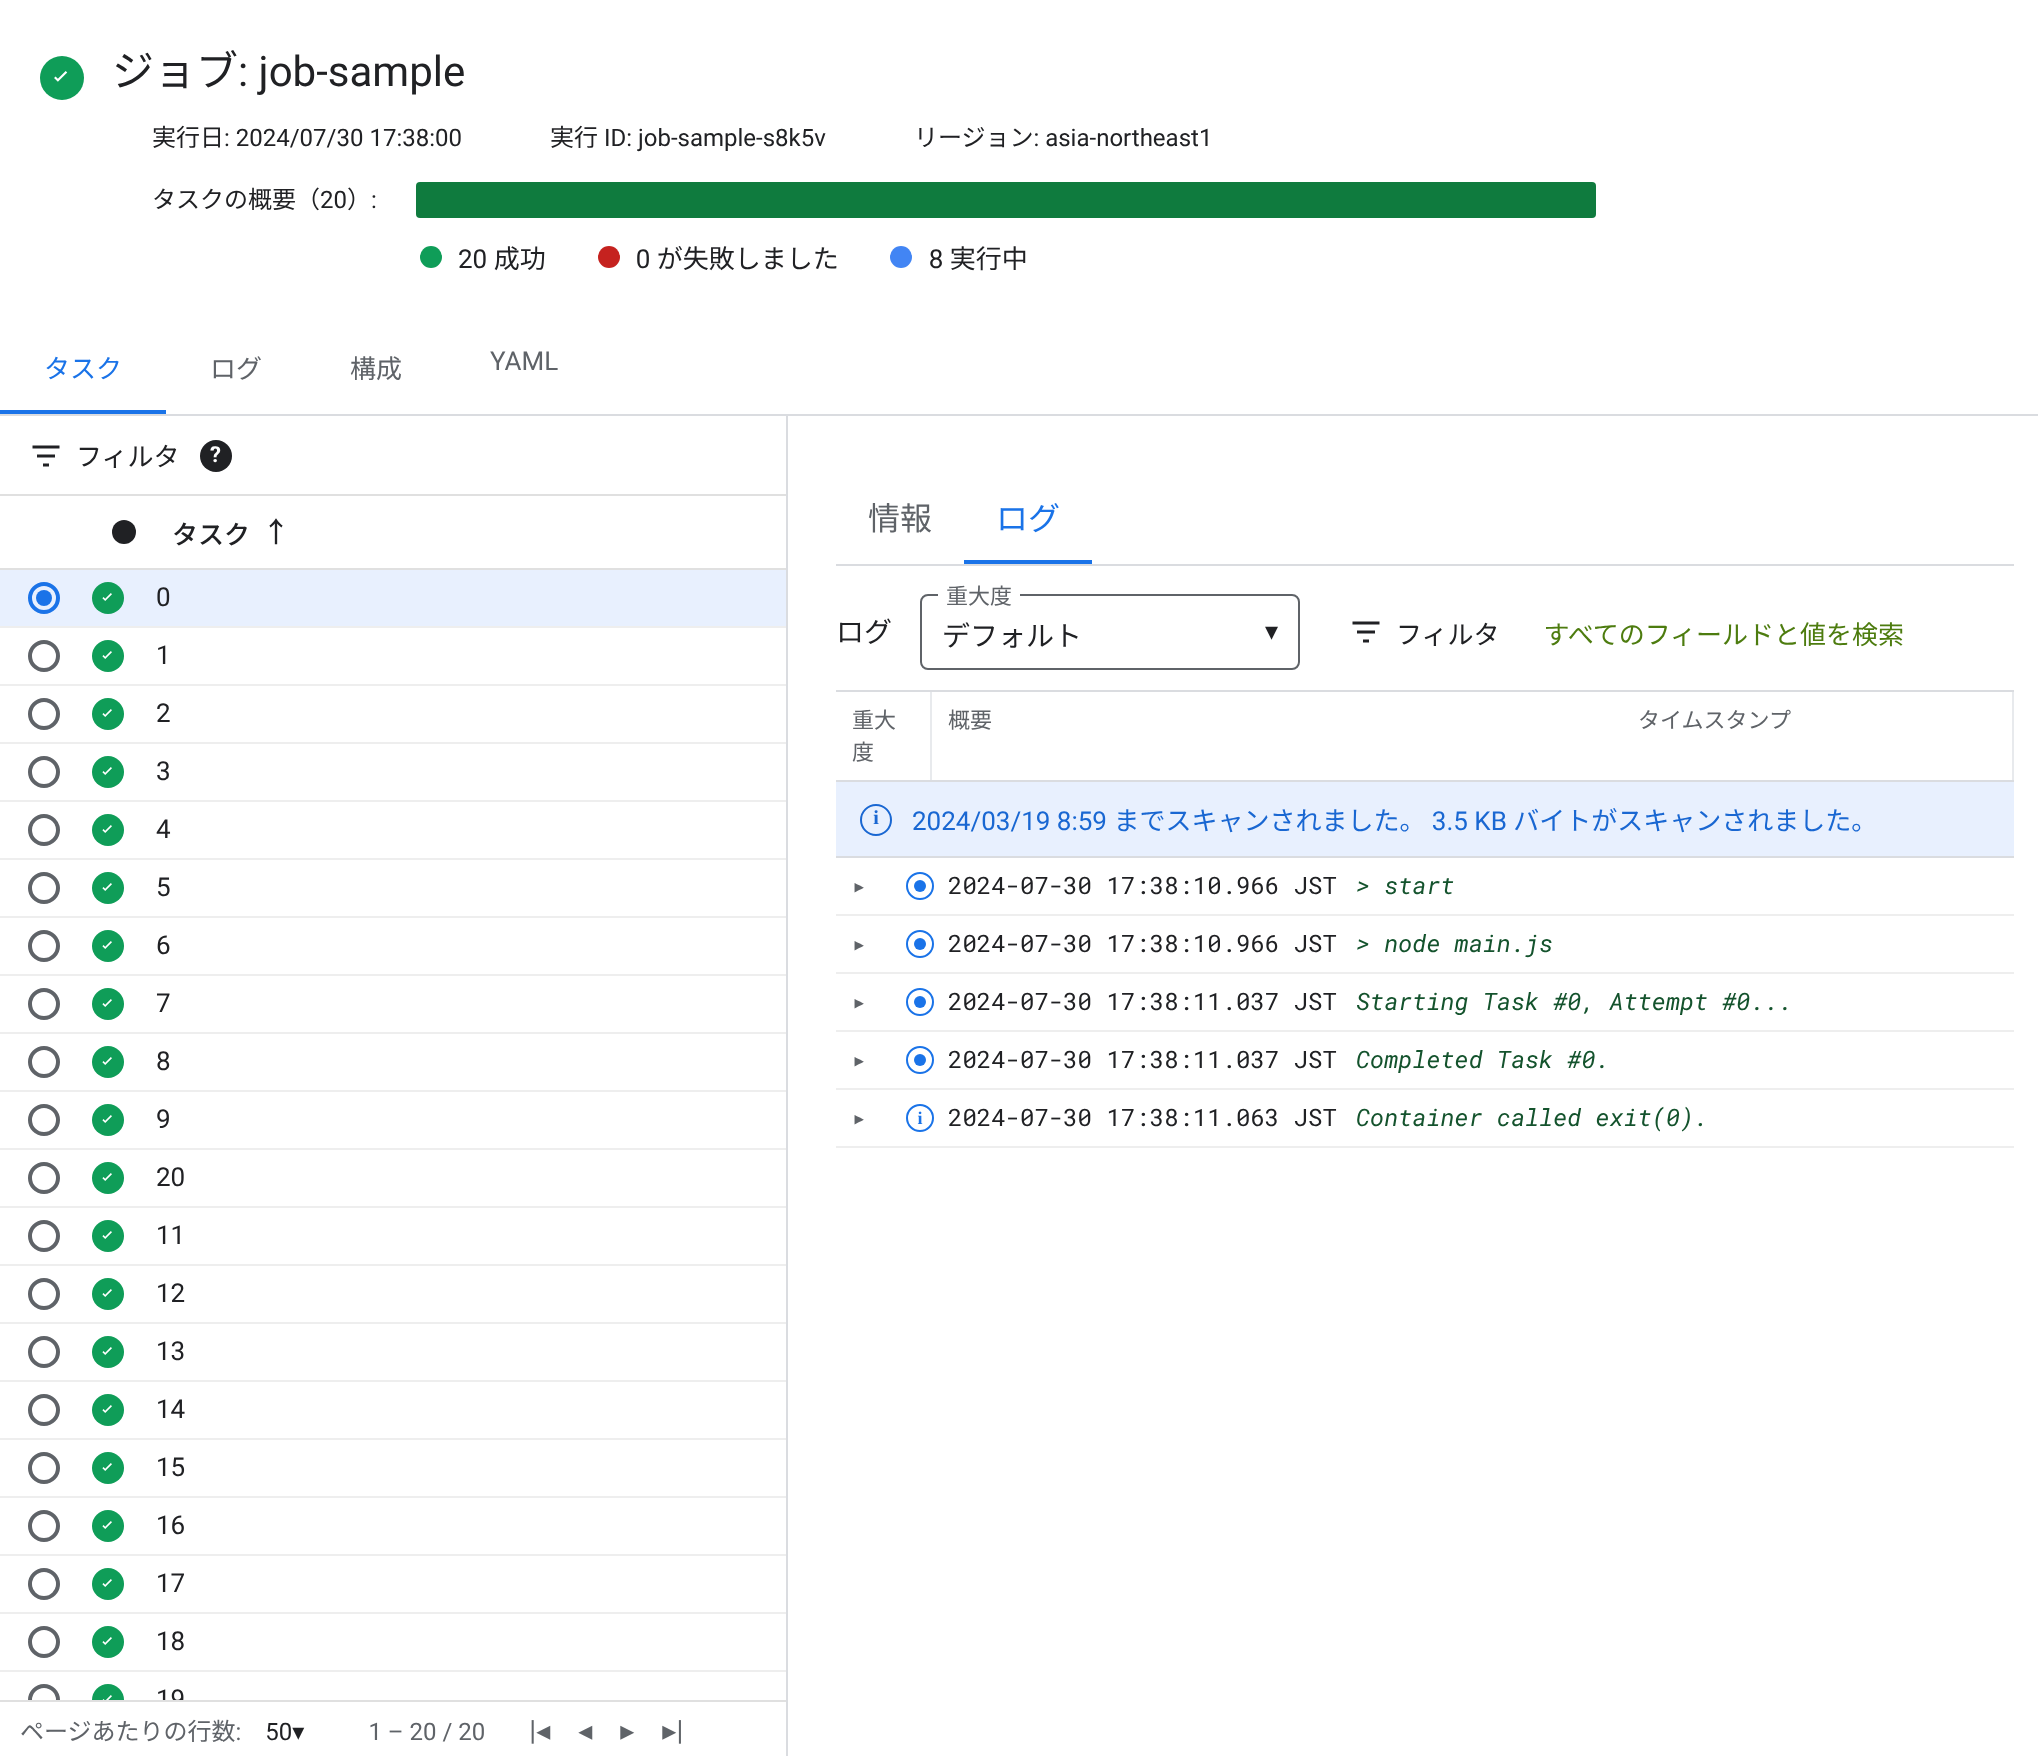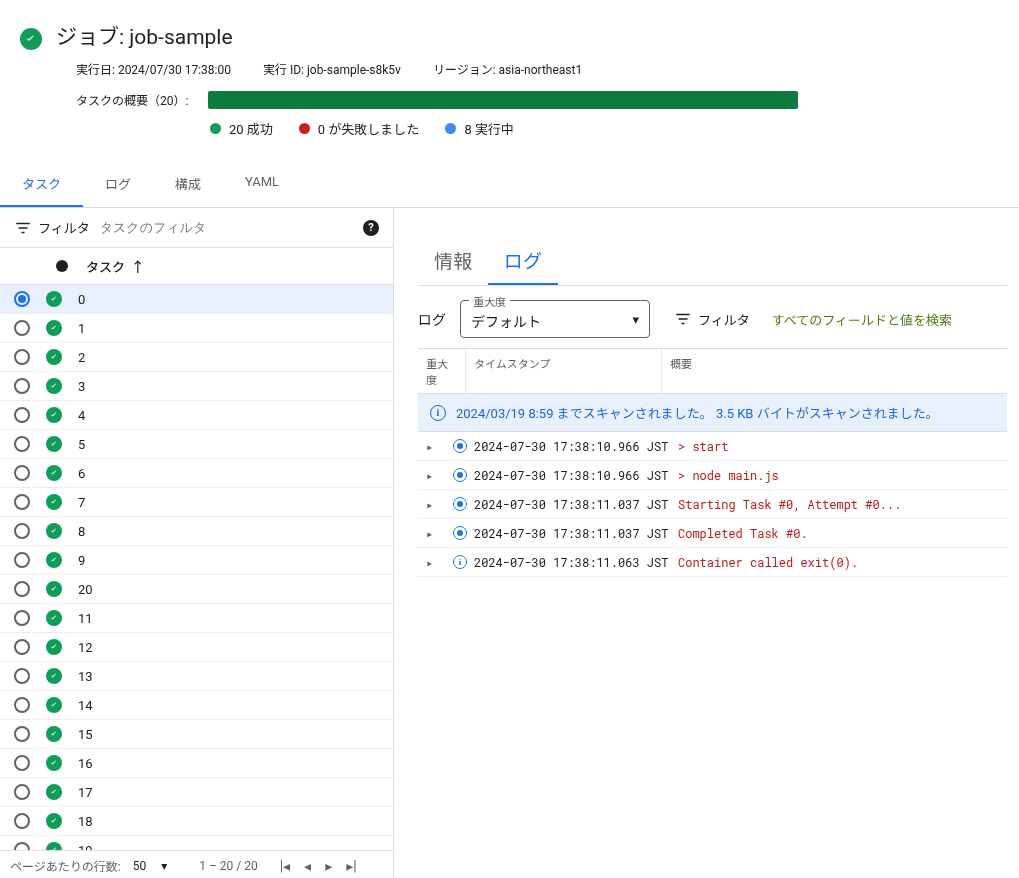--- a/index.html
+++ b/index.html
@@ -4,21 +4,21 @@
 <style>
 * { box-sizing: border-box; margin: 0; padding: 0; }
 body { font-family: "Roboto", "Noto Sans JP", Arial, sans-serif; font-size: 13px; color: #202124; background: #fff; width: 1019px; }
 .header-section { padding: 20px 20px 12px 20px; }
 .title-row { display: flex; align-items: flex-end; gap: 14px; }
 .check-circle { width: 22px; height: 22px; border-radius: 50%; background: #0f9d58; display: flex; align-items: center; justify-content: center; flex-shrink: 0; }
 .check-circle.small { width: 16px; height: 16px; }
 .check-circle.large { width: 26px; height: 26px; }
 .check-circle svg { width: 60%; height: 60%; fill: #fff; }
 .page-title { font-size: 21px; font-weight: 400; }
-.meta-row { display: flex; gap: 32px; margin-top: 10px; padding-left: 56px; font-size: 12px; color: #202124; }
+.meta-row { display: flex; gap: 44px; margin-top: 10px; padding-left: 56px; font-size: 12px; color: #202124; }
 .overview-row { display: flex; align-items: flex-start; gap: 20px; margin-top: 14px; padding-left: 56px; font-size: 12px; }
 .progress-bar { flex: 0 0 590px; height: 18px; background: #0f7b3e; border-radius: 2px; }
 .legend-row { display: flex; gap: 26px; margin-top: 10px; padding-left: 190px; font-size: 13px; align-items: center; }
 .legend-item { display: flex; align-items: center; gap: 8px; }
 .dot { width: 11px; height: 11px; border-radius: 50%; }
 .dot.green { background: #0f9d58; }
 .dot.red { background: #c5221f; }
 .dot.blue { background: #4285f4; }
 .tab-bar { display: flex; border-bottom: 1px solid #dadce0; padding-left: 0; margin-top: 12px; }
 .tab { padding: 12px 22px; font-size: 13px; color: #5f6368; cursor: pointer; border-bottom: 2px solid transparent; }
@@ -38,26 +38,26 @@
 .task-list { flex: 1; overflow-y: auto; }
 .task-row { display: flex; align-items: center; padding: 6px 14px; border-bottom: 1px solid #eee; gap: 10px; cursor: pointer; }
 .task-row.selected { background: #e8f0fe; }
 .radio { width: 16px; height: 16px; border: 2px solid #5f6368; border-radius: 50%; display: flex; align-items: center; justify-content: center; flex-shrink: 0; }
 .radio.checked { border-color: #1a73e8; }
 .radio.checked::after { content: ""; width: 8px; height: 8px; background: #1a73e8; border-radius: 50%; }
 .task-num { font-size: 13px; }
 .paginator { display: flex; align-items: center; gap: 12px; padding: 6px 10px; border-top: 1px solid #e0e0e0; font-size: 12px; color: #5f6368; }
 .paginator-arrows { display: flex; gap: 14px; margin-left: 10px; }
 .pag-btn { cursor: pointer; color: #5f6368; font-size: 14px; }
-.inline-select { display: inline-flex; align-items: center; gap: 15px; color: #202124; }
+.inline-select { display: inline-flex; align-items: center; gap: 0; color: #202124; }
 .right-panel { flex: 1; padding: 18px 12px 0 24px; display: flex; flex-direction: column; overflow: hidden; }
 .detail-title-row { display: flex; align-items: center; gap: 12px; }
 .detail-title { font-size: 20px; font-weight: 400; }
 .detail-tabs { display: flex; margin-top: 10px; border-bottom: 1px solid #dadce0; }
-.detail-tab { padding: 10px 16px; font-size: 19px; color: #5f6368; cursor: pointer; border-bottom: 2px solid transparent; }
+.detail-tab { padding: 10px 16px; font-size: 16px; color: #5f6368; cursor: pointer; border-bottom: 2px solid transparent; }
 .detail-tab.active { color: #1a73e8; border-bottom: 2px solid #1a73e8; }
 .log-controls { display: flex; align-items: center; gap: 14px; margin-top: 14px; }
 .log-label { font-size: 14px; }
 .severity-select { position: relative; border: 1px solid #5f6368; border-radius: 4px; padding: 10px 36px 6px 10px; min-width: 190px; cursor: pointer; }
 .severity-legend { position: absolute; top: -8px; left: 8px; background: #fff; padding: 0 4px; font-size: 11px; color: #5f6368; }
 .severity-value { font-size: 14px; }
 .severity-caret { position: absolute; right: 10px; top: 50%; transform: translateY(-50%); }
 .right-filter { display: flex; align-items: center; gap: 6px; font-size: 13px; margin-left: 10px; }
 .search-placeholder { color: #4d7c0f; font-size: 13px; margin-left: 8px; }
 .log-table-header { display: flex; margin-top: 10px; border-top: 1px solid #dadce0; border-bottom: 1px solid #dadce0; font-size: 11px; color: #5f6368; background: #fff; }
@@ -67,21 +67,21 @@
 .lh-sum { flex: 1; border-right: none; }
 .scan-banner { display: flex; align-items: center; gap: 10px; background: #e8f0fe; padding: 9px 12px; font-size: 13px; color: #1967d2; border-bottom: 1px solid #dadce0; }
 .info-icon { width: 16px; height: 16px; border: 1.5px solid #1967d2; border-radius: 50%; display: flex; align-items: center; justify-content: center; font-size: 10px; font-weight: bold; flex-shrink: 0; font-family: serif; }
 .log-row { display: flex; align-items: center; padding: 6px 8px; border-bottom: 1px solid #eee; font-size: 12px; font-family: "Roboto Mono", Menlo, monospace; }
 .log-expand { width: 20px; color: #5f6368; cursor: pointer; font-size: 12px; }
 .log-sev { width: 28px; display: flex; justify-content: center; }
 .sev-debug { width: 14px; height: 14px; border-radius: 50%; border: 1.5px solid #1a73e8; display: flex; align-items: center; justify-content: center; }
 .sev-debug::after { content: ""; width: 6px; height: 6px; background: #1a73e8; border-radius: 50%; }
 .sev-info { width: 14px; height: 14px; border-radius: 50%; border: 1.5px solid #1a73e8; display: flex; align-items: center; justify-content: center; color: #1a73e8; font-size: 9px; font-weight: bold; font-family: serif; }
 .log-ts { width: 196px; color: #202124; }
-.log-sum { flex: 1; color: #b91c1c; padding-left: 8px; }
+.log-sum { flex: 1; color: #14532d; padding-left: 8px; font-style: italic; }
 .filter-svg { width: 18px; height: 18px; }
 </style>
 </head>
 <body>
 
 <div class="header-section">
   <div class="title-row">
     <span class="check-circle">
       <svg viewBox="0 0 24 24">
           <path d="M9 16.2l-3.5-3.5 1.4-1.4L9 13.4l7.1-7.1 1.4 1.4z"></path>
@@ -124,21 +124,20 @@
 <div class="body-split">
 
   <div class="left-panel">
     <div class="filter-row">
       <span class="filter-icon-wrap">
         <svg class="filter-svg" viewBox="0 0 24 24">
             <path d="M3 5h18v2H3zM6 11h12v2H6zM10 17h4v2h-4z" fill="#202124"></path>
           </svg>
         <span>フィルタ</span>
       </span>
-      <input class="filter-input" placeholder="タスクのフィルタ" style="">
       <span class="help-circle">?</span>
     </div>
     <div class="table-header">
       <span class="col-radio"></span>
       <span class="col-status">
           <span class="black-dot"></span>
         </span>
       <span class="col-task">
         <span>タスク</span>
         <span class="arrow-up">↑</span>
@@ -397,22 +396,22 @@
       <div class="right-filter">
         <svg class="filter-svg" viewBox="0 0 24 24">
             <path d="M3 5h18v2H3zM6 11h12v2H6zM10 17h4v2h-4z" fill="#202124"></path>
           </svg>
         <span>フィルタ</span>
       </div>
       <span class="search-placeholder">すべてのフィールドと値を検索</span>
     </div>
     <div class="log-table-header">
       <div class="lh-cell lh-sev">重大度</div>
+      <div class="lh-cell lh-sum">概要</div>
       <div class="lh-cell lh-ts">タイムスタンプ</div>
-      <div class="lh-cell lh-sum">概要</div>
     </div>
     <div class="scan-banner">
       <span class="info-icon">i</span>
       <span>2024/03/19 8:59 までスキャンされました。 3.5 KB バイトがスキャンされました。</span>
     </div>
     <div id="log-rows">
         <div class="log-row">
           <span class="log-expand">▸</span>
           <span class="log-sev">
             <span class="sev-debug"></span>

